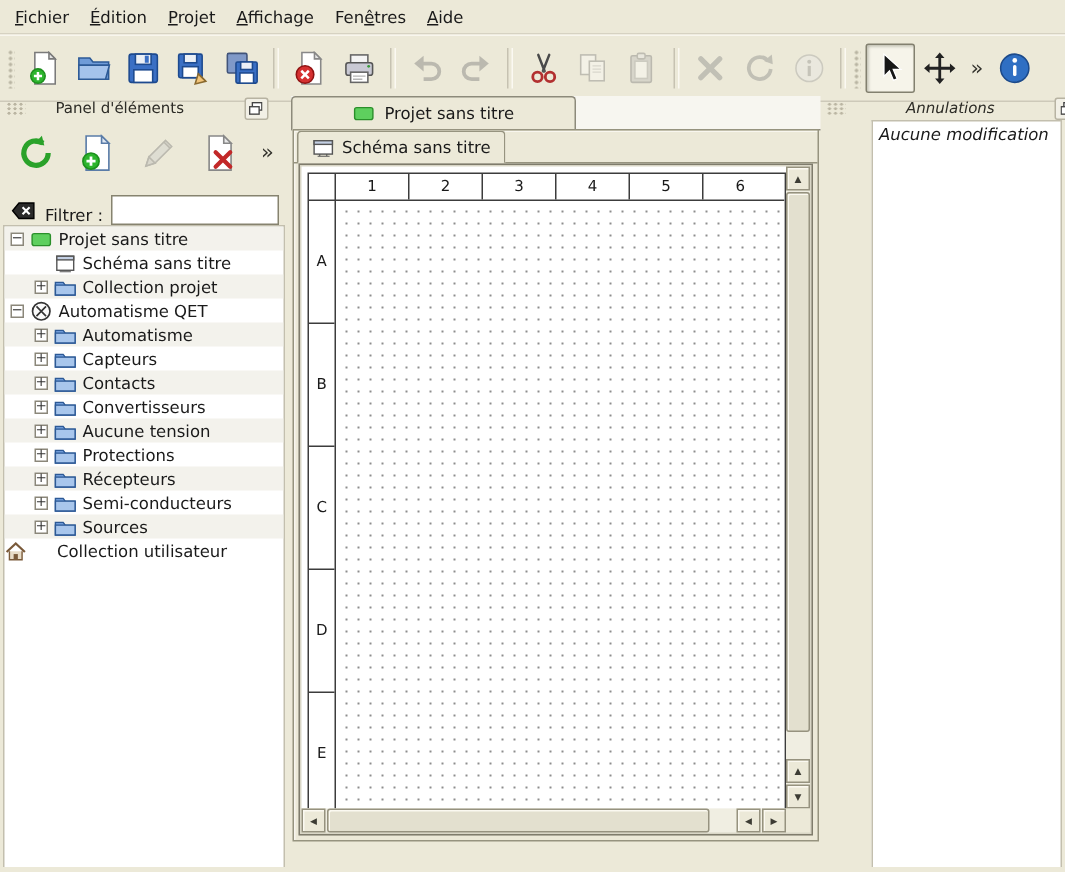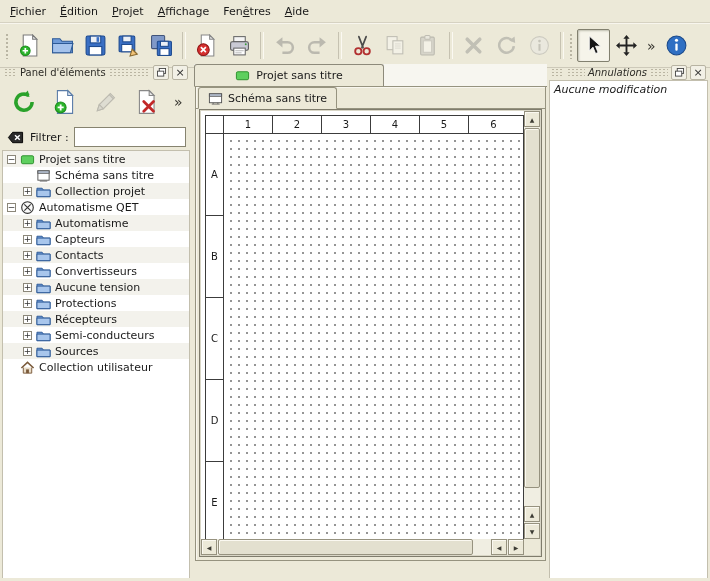--- a/index.html
+++ b/index.html
@@ -27,37 +27,37 @@
   .tbtn.checked{border:1px solid #82806f;background:#f6f4ea;
     box-shadow:inset 1px 1px 2px rgba(90,88,70,.35);}
   .tsep{width:2px;height:27px;margin:0 4px;flex:none;
     border-left:1px solid #c6c2b1;border-right:1px solid #fbf9f2;}
   .toverflow{font-size:14px;color:#33322c;padding:0 4px;flex:none;}
   .tspacer{flex:1;}
   
   .dock{position:absolute;top:64px;bottom:3px;display:flex;flex-direction:column;}
   .dock-left{left:2px;width:188px;}
   .dock-right{left:549px;right:2px;font-style:italic;}
-  .dock-title{height:16px;flex:none;display:flex;align-items:center;gap:3px;padding:0 2px;}
+  .dock-title{height:16px;flex:none;display:flex;align-items:center;gap:20px;padding:0 2px;}
   .grip-tex{height:9px;background-image:radial-gradient(#bab5a2 1px,transparent 1.2px);
     background-size:4px 3px;}
   .grip-tex.pre{width:13px;flex:none;}
   .grip-tex.grow{flex:1;}
   .dock-title-text{font-size:10px;color:#2c2b26;white-space:nowrap;}
   .dock-btn{width:14px;height:13px;flex:none;display:flex;align-items:center;justify-content:center;
     font-size:11px;line-height:11px;color:#333;border:1px solid #b7b3a2;background:#f2f0e6;border-radius:2px;}
   .dock-btn svg{width:9px;height:9px;display:block;}
   
   .panel-toolbar{height:44px;flex:none;display:flex;align-items:center;gap:7px;padding:0 5px;}
   .pbtn{width:32px;height:32px;display:flex;align-items:center;justify-content:center;
     border:1px solid transparent;border-radius:2px;flex:none;}
   .pbtn svg{width:26px;height:26px;display:block;}
   .pbtn.disabled svg{opacity:.38;filter:grayscale(1);}
   .poverflow{margin-left:auto;font-size:14px;color:#33322c;padding:0 3px;}
-  .filter-row{height:26px;flex:none;display:flex;align-items:center;gap:5px;padding:0 4px;}
+  .filter-row{height:26px;flex:none;display:flex;align-items:flex-end;gap:5px;padding:0 4px;}
   .filter-clear{width:19px;height:19px;display:flex;align-items:center;justify-content:center;flex:none;}
   .filter-clear svg{width:17px;height:17px;display:block;}
   .filter-label{white-space:nowrap;}
   .filter-input{flex:1;min-width:0;height:18px;border:1px solid #86836f;background:#fff;
     font-family:inherit;font-size:11px;padding:0 3px;}
   .tree{flex:1;background:#fff;border:1px solid #c3bfae;border-bottom:none;overflow:hidden;}
   .tree-row{height:16px;display:flex;align-items:center;white-space:nowrap;cursor:default;}
   .tree-row.alt{background:#f3f2ec;}
   .expander{width:9px;height:9px;flex:none;margin-right:4px;border:1px solid #8b877a;background:#fff;
     font-size:9px;line-height:7px;text-align:center;color:#333;box-sizing:border-box;
@@ -102,21 +102,21 @@
   .hscroll{position:absolute;left:1px;bottom:1px;height:16px;right:17px;background:#f0eee2;}
   .sb-btn{position:absolute;width:16px;height:16px;background:#ece9d8;border:1px solid #96927f;
     box-sizing:border-box;box-shadow:inset 1px 1px 0 #fbf9f1;display:flex;align-items:center;
     justify-content:center;font-size:6px;color:#3d3c34;}
   .vthumb{position:absolute;left:0;width:16px;top:17px;bottom:51px;background:#e3e0cf;
     border:1px solid #96927f;box-sizing:border-box;box-shadow:inset 1px 1px 0 #fbf9f1;border-radius:2px;}
   .hthumb{position:absolute;top:0;height:16px;left:17px;right:51px;background:#e3e0cf;
     border:1px solid #96927f;box-sizing:border-box;box-shadow:inset 1px 1px 0 #fbf9f1;border-radius:2px;}
   .scroll-corner{position:absolute;right:1px;bottom:1px;width:16px;height:16px;background:#ece9d8;}
   
-  .undo-list{flex:1;background:#fff;border:1px solid #c3bfae;border-bottom:none;overflow:hidden;}
+  .undo-list{flex:1;background:#fff;border:1px solid #c3bfae;border-bottom:none;overflow:hidden;margin-left:32px;}
   .undo-item{padding:2px 4px;white-space:nowrap;}
 </style>
 </head>
 <body>
 
 <div class="menubar">
     <div class="menu-item"><span></span><span class="accel">F</span><span>ichier</span></div>
     <div class="menu-item"><span></span><span class="accel">É</span><span>dition</span></div>
     <div class="menu-item"><span></span><span class="accel">P</span><span>rojet</span></div>
     <div class="menu-item"><span></span><span class="accel">A</span><span>ffichage</span></div>
@@ -499,21 +499,21 @@
       <div class="tree-row alt" style="padding-left: 20px;">
         <span class="expander">+</span>
         <span class="tree-icon">
           <svg viewBox="0 0 16 16">
             <path d="M1 4.5h5.5l1.5 2H15v7H1z" fill="#6f9bd8" stroke="#2d5a96"></path>
             <path d="M1 6.5h14v7H1z" fill="#a8c6ec" stroke="#2d5a96"></path>
           </svg>
         </span>
         <span class="tree-label">Sources</span>
       </div>
-      <div class="tree-row" style="padding-left: 17px;">
+      <div class="tree-row" style=" gap: 16px;">
         <span class="tree-icon">
           <svg viewBox="0 0 16 16">
             <path d="M1.5 8.5L8 2.5l6.5 6" fill="none" stroke="#7a5a3a" stroke-width="1.6"></path>
             <path d="M3.5 8v6h9V8" fill="#e8dcc8" stroke="#7a5a3a"></path>
             <rect x="6.5" y="10" width="3" height="4" fill="#7a5a3a"></rect>
           </svg>
         </span>
         <span class="tree-label">Collection utilisateur</span>
       </div>
     </div>

